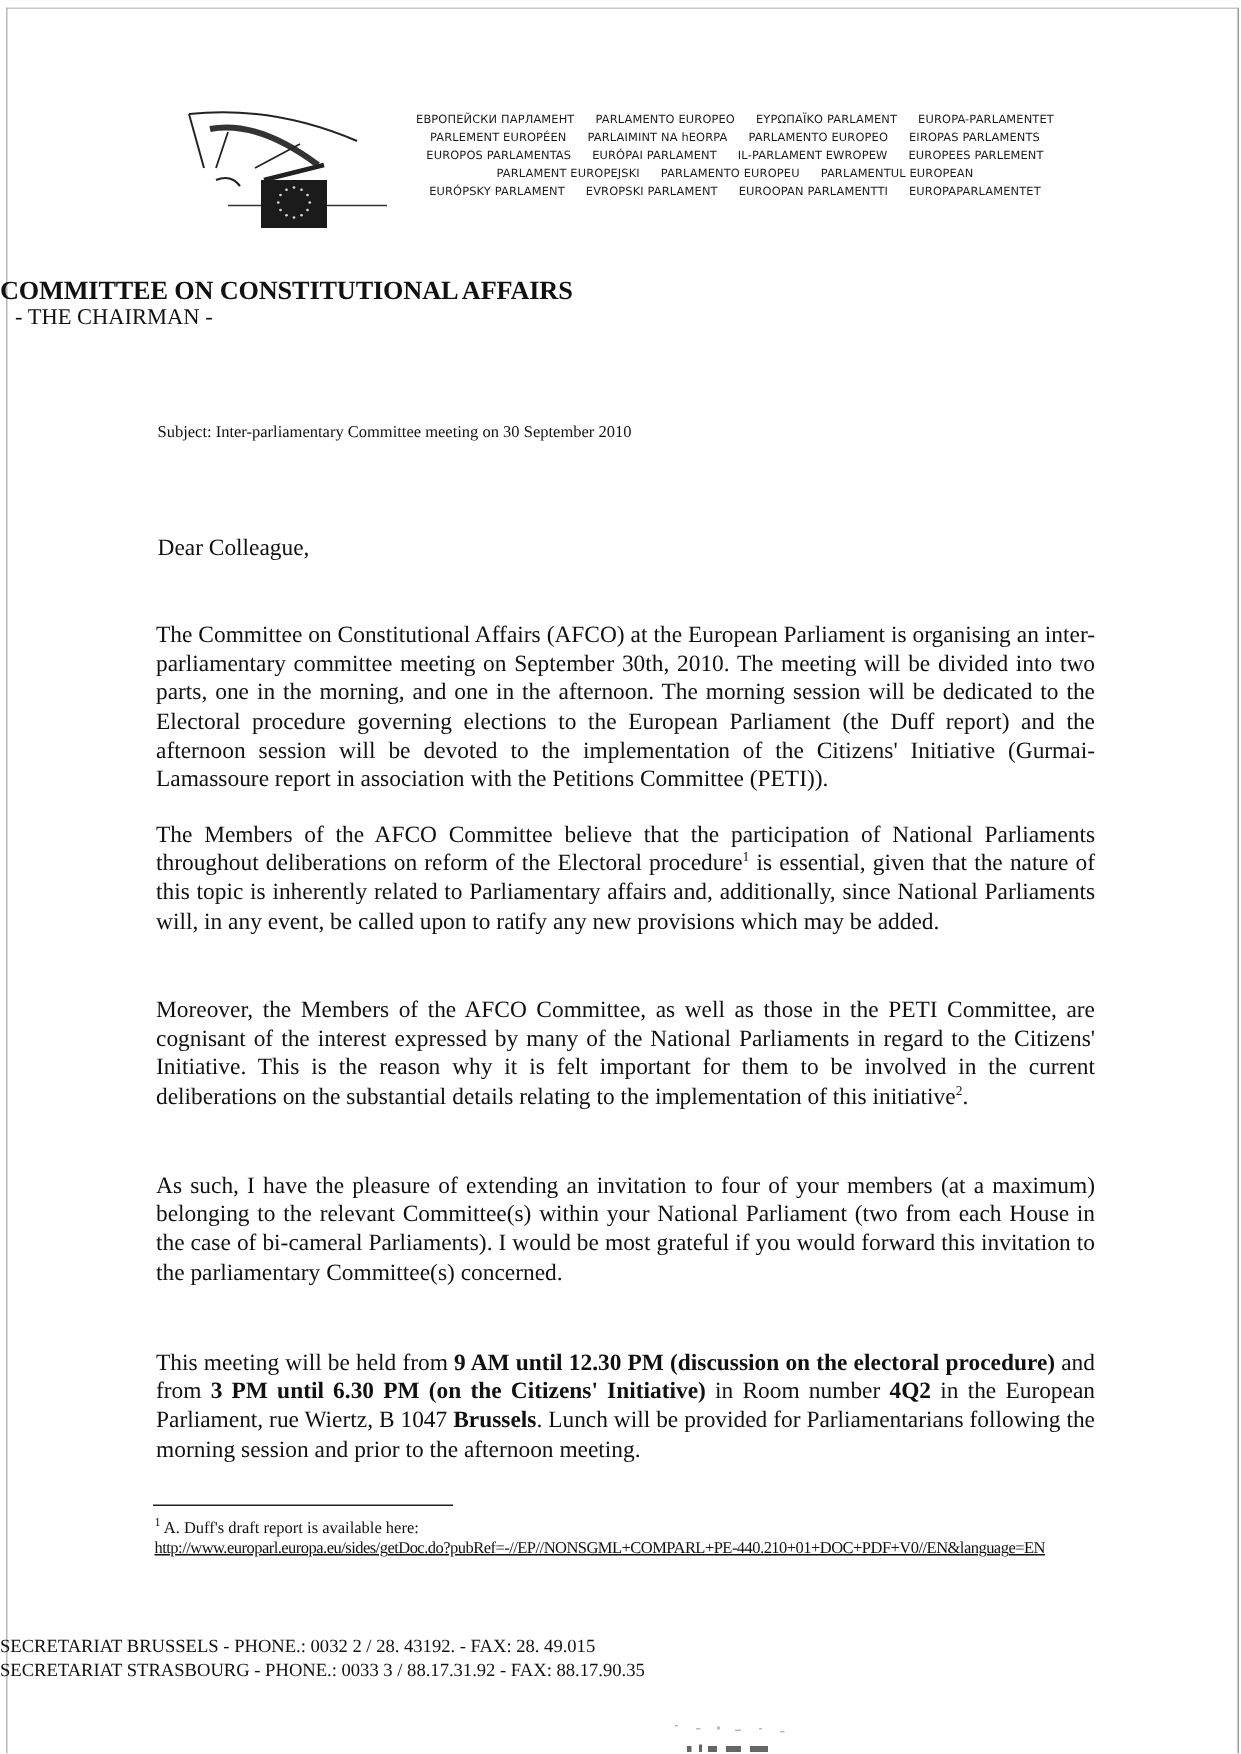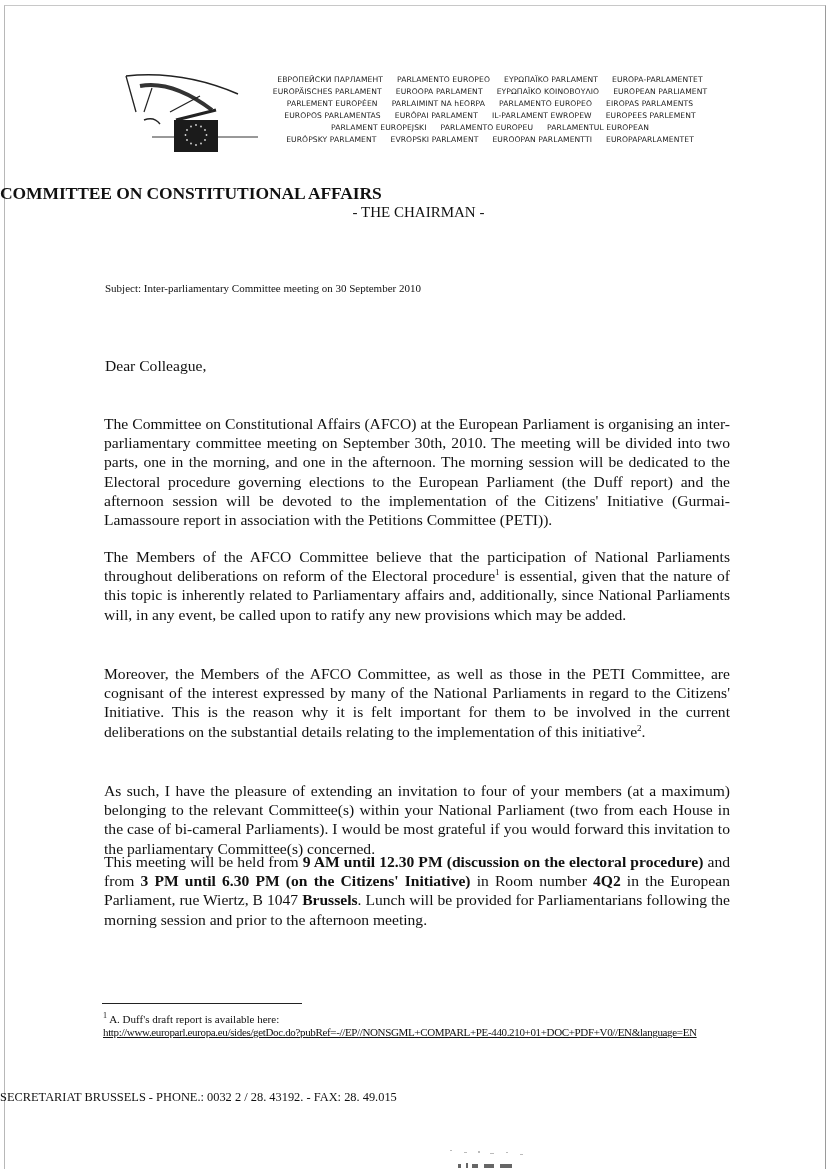--- a/index.html
+++ b/index.html
@@ -8,31 +8,31 @@
     border-left: 1px solid #b8b8b8; border-top: 1px solid #c8c8c8; border-right: 1px solid #9a9a9a; box-sizing: border-box; }
   .logo { position: absolute; left: 112px; top: 68px; width: 160px; height: 90px; }
   .langs { position: absolute; left: 250px; top: 74px; width: 480px;
     font-family: "DejaVu Sans", sans-serif; font-size: 7.6px; letter-spacing: 0.1px;
     line-height: 12.1px; text-align: center; color: #1a1a1a; }
   .langs .line { white-space: nowrap; }
   .langs .line span { margin: 0 7px; }
   .serif { font-family: "Liberation Serif", serif; }
   .title { position: absolute; left: 0; width: 827px; top: 183px; 
     font-weight: bold; font-size: 17.5px; letter-spacing: -0.1px; }
-  .subtitle { position: absolute; left: 0; width: 827px; top: 204px; text-align: center; font-size: 15px;
+  .subtitle { position: absolute; left: 0; width: 827px; top: 204px; text-align: left; font-size: 15px;
     padding-left: 10px; box-sizing: border-box; }
   .subject { position: absolute; left: 105px; top: 282px; font-size: 11px; }
   .salutation { position: absolute; left: 105px; top: 357px; font-size: 15.6px; }
   .body-text { position: absolute; left: 104px; width: 626px; font-size: 15.6px; line-height: 19.2px;
     text-align: justify; }
   .p1 { top: 414px; }
   .p2 { top: 547px; }
   .p3 { top: 664px; }
   .p4 { top: 781px; }
-  .p5 { top: 852px; font-family: Liberation Serif, serif; }
+  .p5 { top: 899px; font-family: Liberation Serif, serif; }
   sup { font-size: 9px; line-height: 0; vertical-align: 6px; }
   b { font-weight: bold; }
   .fn-rule { position: absolute; left: 102px; top: 1003px; width: 200px; border-top: 1px solid #222; }
   .footnotes { position: absolute; left: 103px; top: 1013px; width: 650px; font-size: 11px; line-height: 13.4px; }
   .footnotes .fn-link { text-decoration: underline; white-space: nowrap; letter-spacing: -0.35px; display: block; }
   .footnotes sup { font-size: 8px; vertical-align: 5px; }
   .contact { position: absolute; left: 0; width: 827px; top: 1089px; text-align: left; font-size: 12.4px; line-height: 16px; }
   .noise { position: absolute; left: 420px; top: 1148px; width: 140px; height: 20px; }
 </style>
 </head>
@@ -67,23 +67,20 @@
         <circle cx="79" cy="58.5" r="0.9"></circle>
     </g>
   </svg>
 </div>
 
 <div class="langs">
   <div class="line">
     <span>ЕВРОПЕЙСКИ ПАРЛАМЕНТ</span><span>PARLAMENTO EUROPEO</span><span>ΕΥΡΩΠΑΪΚΟ PARLAMENT</span><span>EUROPA-PARLAMENTET</span>
   </div>
   <div class="line">
-    <span>EUROPÄISCHES PARLAMENT</span><span>EUROOPA PARLAMENT</span><span>ΕΥΡΩΠΑΪΚΟ ΚΟΙΝΟΒΟΥΛΙΟ</span><span>EUROPEAN PARLIAMENT</span>
-  </div>
-  <div class="line">
     <span>PARLEMENT EUROPÉEN</span><span>PARLAIMINT NA hEORPA</span><span>PARLAMENTO EUROPEO</span><span>EIROPAS PARLAMENTS</span>
   </div>
   <div class="line">
     <span>EUROPOS PARLAMENTAS</span><span>EURÓPAI PARLAMENT</span><span>IL-PARLAMENT EWROPEW</span><span>EUROPEES PARLEMENT</span>
   </div>
   <div class="line">
     <span>PARLAMENT EUROPEJSKI</span><span>PARLAMENTO EUROPEU</span><span>PARLAMENTUL EUROPEAN</span>
   </div>
   <div class="line">
     <span>EURÓPSKY PARLAMENT</span><span>EVROPSKI PARLAMENT</span><span>EUROOPAN PARLAMENTTI</span><span>EUROPAPARLAMENTET</span>
@@ -110,20 +107,21 @@
 
 <div class="footnotes serif">
   <div>
     <sup>1</sup><span> A. Duff's draft report is available here:</span>
     <span class="fn-link">http://www.europarl.europa.eu/sides/getDoc.do?pubRef=-//EP//NONSGML+COMPARL+PE-440.210+01+DOC+PDF+V0//EN&amp;language=EN</span>
   </div>
 </div>
 
 <div class="contact serif">
   <div>SECRETARIAT BRUSSELS - PHONE.: 0032 2 / 28. 43192. - FAX: 28. 49.015</div>
+  <div>SECRETARIAT STRASBOURG - PHONE.: 0033 3 / 88.17.31.92 - FAX: 88.17.90.35</div>
 </div>
 
 <div class="noise">
   <svg width="140" height="20" viewBox="0 0 140 20">
     <g fill="#bbb">
       <rect x="30" y="2" width="2" height="1"></rect>
         <rect x="44" y="4" width="3" height="1"></rect>
         <rect x="58" y="3" width="2" height="2"></rect>
       <rect x="70" y="5" width="4" height="1"></rect>
         <rect x="86" y="4" width="2" height="1"></rect>

